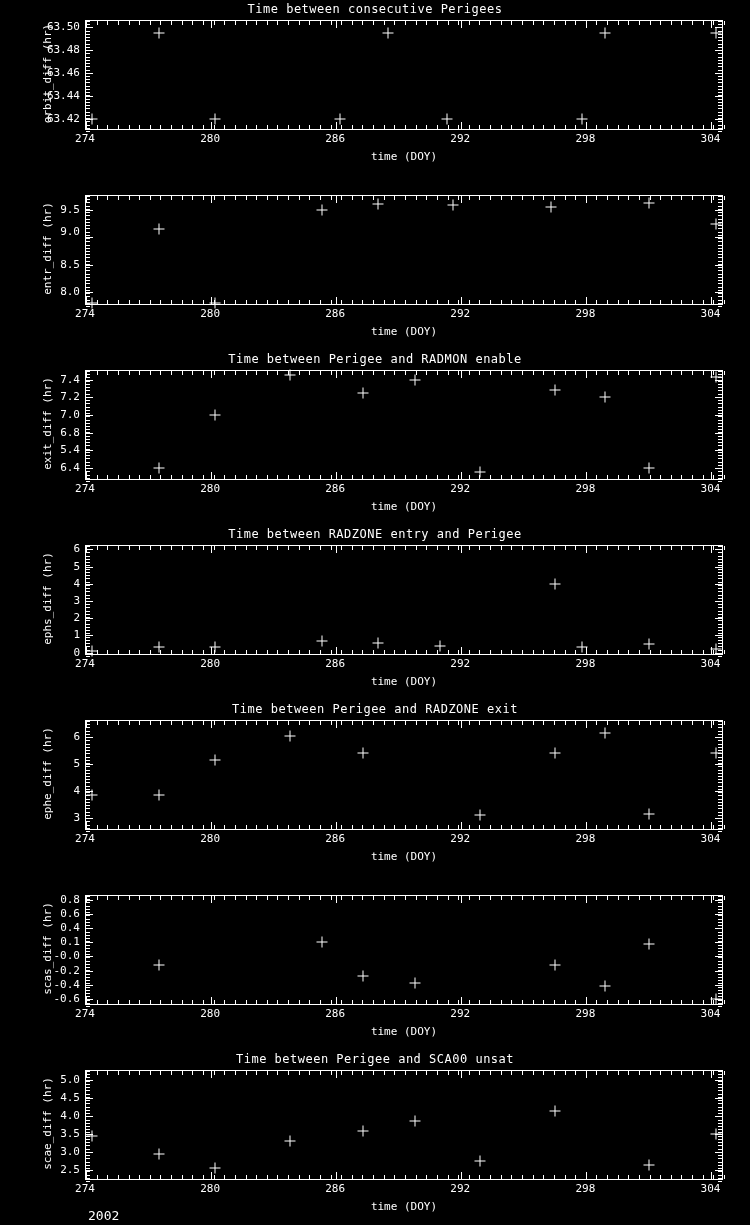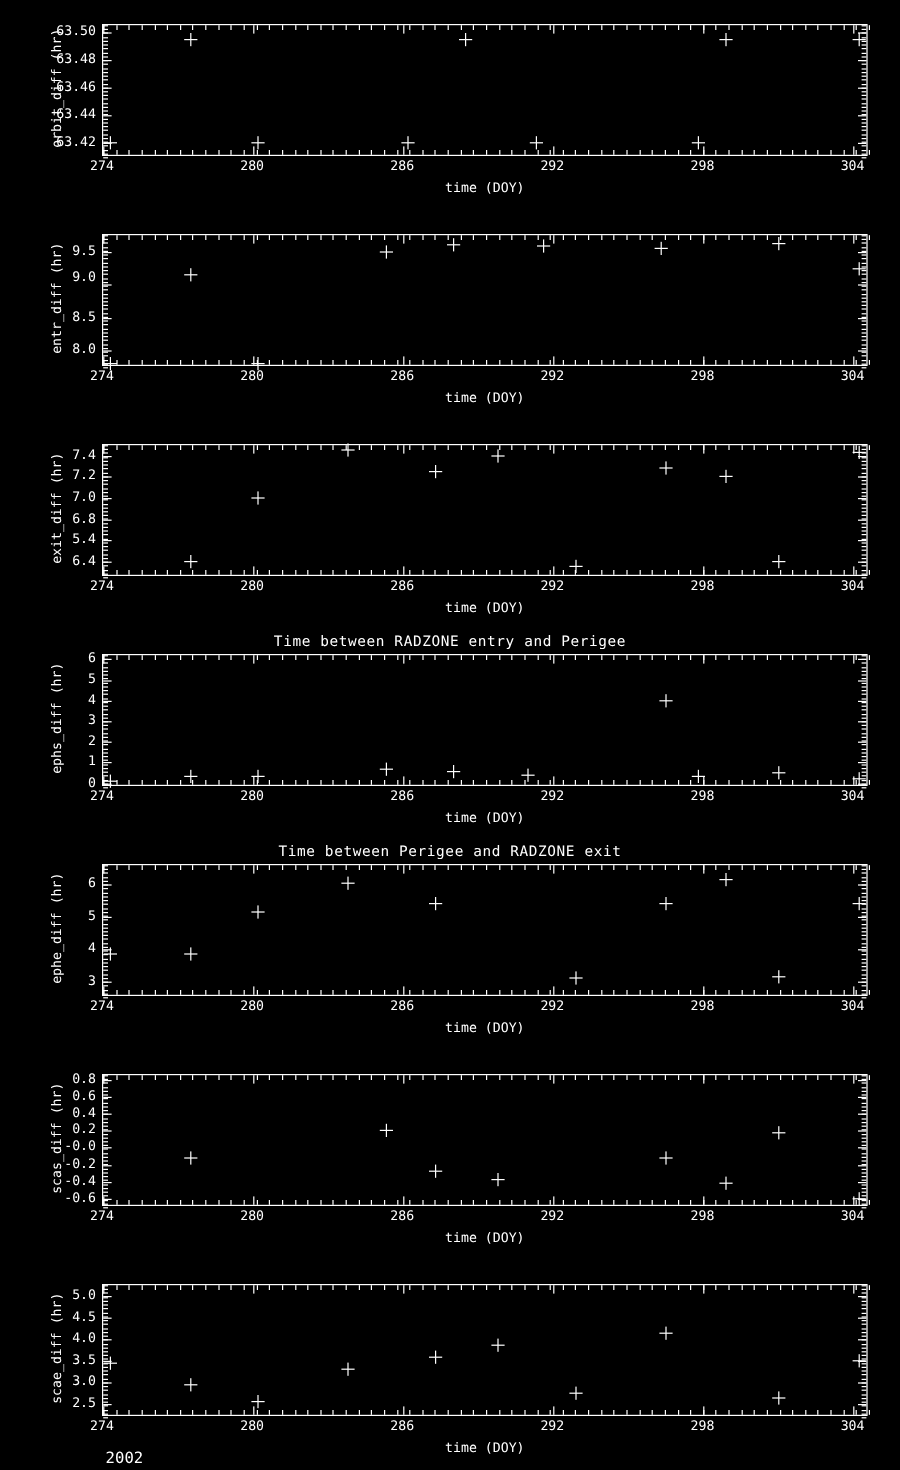--- a/index.html
+++ b/index.html
@@ -33,20 +33,21 @@
   .marker:after{top:5px;left:0;height:1px;width:11px;}
 
   .yearlabel{position:absolute;left:88px;top:1208px;font-size:13px;color:#fff;}
 </style>
 </head>
 <body>
 
 <div class="page">
   <div id="panels">
       <div class="panel">
+        <div class="title">Time between consecutive Perigees</div>
         <div class="plotbox">
           <div class="tickmark" style="left: 0px; bottom: 0px; width: 1px; height: 4px;"></div>
           <div class="tickmark" style="left: 0px; top: 0px; width: 1px; height: 4px;"></div>
           <div class="tickmark" style="left: 10.6333px; bottom: 0px; width: 1px; height: 4px;"></div>
           <div class="tickmark" style="left: 10.6333px; top: 0px; width: 1px; height: 4px;"></div>
           <div class="tickmark" style="left: 21.2667px; bottom: 0px; width: 1px; height: 4px;"></div>
           <div class="tickmark" style="left: 21.2667px; top: 0px; width: 1px; height: 4px;"></div>
           <div class="tickmark" style="left: 31.9px; bottom: 0px; width: 1px; height: 4px;"></div>
           <div class="tickmark" style="left: 31.9px; top: 0px; width: 1px; height: 4px;"></div>
           <div class="tickmark" style="left: 42.5333px; bottom: 0px; width: 1px; height: 4px;"></div>
@@ -522,20 +523,21 @@
           <div class="xtick" style="left: 0px;">274</div>
           <div class="xtick" style="left: 125.098px;">280</div>
           <div class="xtick" style="left: 250.196px;">286</div>
           <div class="xtick" style="left: 375.294px;">292</div>
           <div class="xtick" style="left: 500.392px;">298</div>
           <div class="xtick" style="left: 625.49px;">304</div>
         </div>
         <div class="xlabel" style="top: 150px;">time (DOY)</div>
       </div>
       <div class="panel">
+        <div class="title">Time between Perigee and RADMON enable</div>
         <div class="plotbox">
           <div class="tickmark" style="left: 0px; bottom: 0px; width: 1px; height: 4px;"></div>
           <div class="tickmark" style="left: 0px; top: 0px; width: 1px; height: 4px;"></div>
           <div class="tickmark" style="left: 10.6333px; bottom: 0px; width: 1px; height: 4px;"></div>
           <div class="tickmark" style="left: 10.6333px; top: 0px; width: 1px; height: 4px;"></div>
           <div class="tickmark" style="left: 21.2667px; bottom: 0px; width: 1px; height: 4px;"></div>
           <div class="tickmark" style="left: 21.2667px; top: 0px; width: 1px; height: 4px;"></div>
           <div class="tickmark" style="left: 31.9px; bottom: 0px; width: 1px; height: 4px;"></div>
           <div class="tickmark" style="left: 31.9px; top: 0px; width: 1px; height: 4px;"></div>
           <div class="tickmark" style="left: 42.5333px; bottom: 0px; width: 1px; height: 4px;"></div>
@@ -1506,39 +1508,40 @@
           <div class="marker" style="left: 469.118px; top: 68.8387px;"></div>
           <div class="marker" style="left: 519.157px; top: 90.129px;"></div>
           <div class="marker" style="left: 562.941px; top: 47.5484px;"></div>
           <div class="marker" style="left: 629.66px; top: 102.903px;"></div>
         </div>
         <div class="yticks">
           <div class="ytick" style="top: 102.903px;">-0.6</div>
           <div class="ytick" style="top: 88.7097px;">-0.4</div>
           <div class="ytick" style="top: 74.5161px;">-0.2</div>
           <div class="ytick" style="top: 60.3226px;">-0.0</div>
-          <div class="ytick" style="top: 46.129px;">0.2</div>
+          <div class="ytick" style="top: 46.129px;">0.1</div>
           <div class="ytick" style="top: 31.9355px;">0.4</div>
           <div class="ytick" style="top: 17.7419px;">0.6</div>
           <div class="ytick" style="top: 3.54839px;">0.8</div>
         </div>
         <div class="ylabel">
           <span>scas_diff (hr)</span>
         </div>
         <div class="xticklabels">
           <div class="xtick" style="left: 0px;">274</div>
           <div class="xtick" style="left: 125.098px;">280</div>
           <div class="xtick" style="left: 250.196px;">286</div>
           <div class="xtick" style="left: 375.294px;">292</div>
           <div class="xtick" style="left: 500.392px;">298</div>
           <div class="xtick" style="left: 625.49px;">304</div>
         </div>
         <div class="xlabel" style="top: 150px;">time (DOY)</div>
       </div>
       <div class="panel">
+        <div class="title">Time between Perigee and SCA00 unsat</div>
         <div class="plotbox">
           <div class="tickmark" style="left: 0px; bottom: 0px; width: 1px; height: 4px;"></div>
           <div class="tickmark" style="left: 0px; top: 0px; width: 1px; height: 4px;"></div>
           <div class="tickmark" style="left: 10.6333px; bottom: 0px; width: 1px; height: 4px;"></div>
           <div class="tickmark" style="left: 10.6333px; top: 0px; width: 1px; height: 4px;"></div>
           <div class="tickmark" style="left: 21.2667px; bottom: 0px; width: 1px; height: 4px;"></div>
           <div class="tickmark" style="left: 21.2667px; top: 0px; width: 1px; height: 4px;"></div>
           <div class="tickmark" style="left: 31.9px; bottom: 0px; width: 1px; height: 4px;"></div>
           <div class="tickmark" style="left: 31.9px; top: 0px; width: 1px; height: 4px;"></div>
           <div class="tickmark" style="left: 42.5333px; bottom: 0px; width: 1px; height: 4px;"></div>

